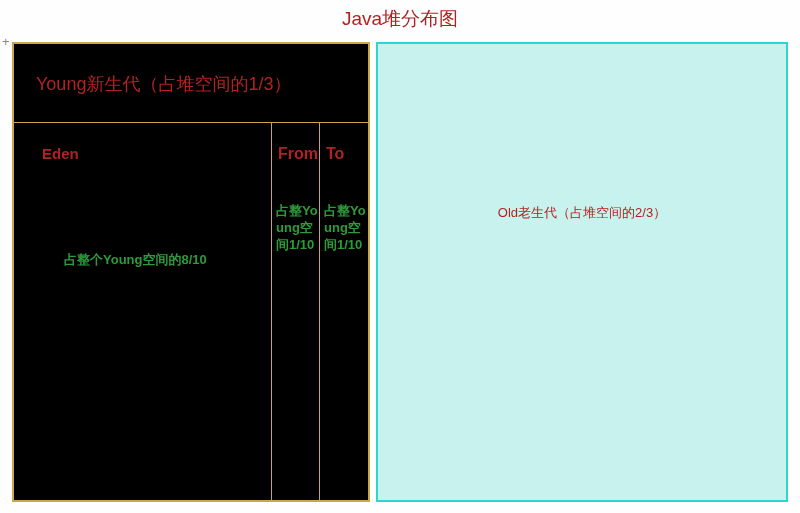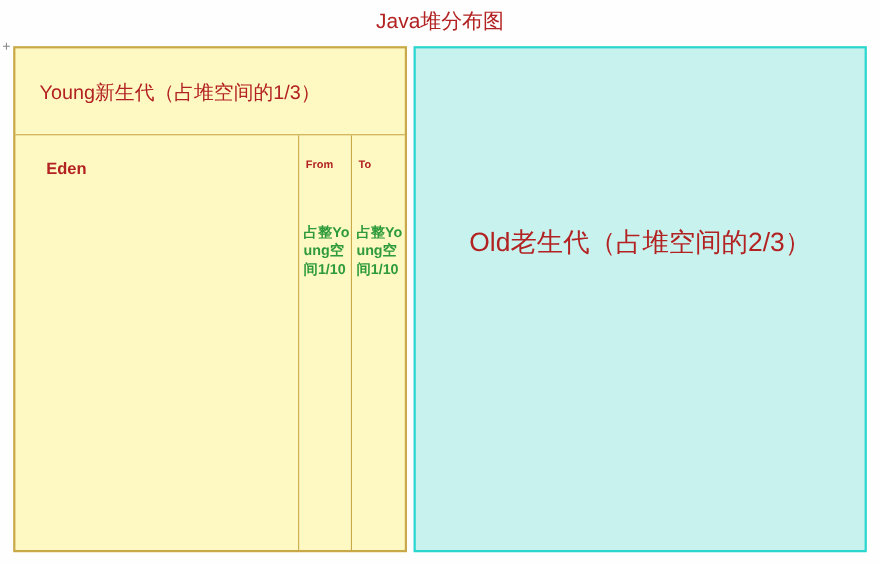--- a/index.html
+++ b/index.html
@@ -28,21 +28,21 @@
       display: flex;
       position: absolute;
       left: 12px;
       top: 42px;
       width: 776px;
       height: 460px;
     }
     .young {
       width: 358px;
       height: 100%;
-      background: #fef9c3;
+      background: #000000;
       border: 2px solid #c9a84a;
       display: flex;
       flex-direction: column;
     }
     .young-header {
       color: #b22222;
       font-size: 18px;
       padding: 28px 10px 26px 22px;
       border-bottom: 1px solid #c9a84a;
     }
@@ -73,21 +73,21 @@
     .survivor {
       flex: 1;
       min-width: 48px;
       border-right: 1px solid #c9a84a;
       position: relative;
       padding: 0 4px;
     }
     .survivor:last-child { border-right: none; }
     .survivor-label {
       color: #b22222;
-      font-size: 10px;
+      font-size: 16px;
       position: absolute;
       top: 22px;
       left: 6px;
     }
     .survivor-desc {
       color: #2e9b3a;
       font-size: 13px;
       position: absolute;
       top: 80px;
       left: 4px;
@@ -100,36 +100,37 @@
       margin-left: 6px;
       background: #c8f2ed;
       border: 2px solid #2bd6cf;
       display: flex;
       align-items: flex-start;
       justify-content: center;
       padding-top: 160px;
     }
     .old-label {
       color: #b22222;
-      font-size: 24px;
+      font-size: 13px;
     }
   </style>
 </head>
 <body>
 
 <div class="title">Java堆分布图</div>
 <div class="plus">+</div>
 
 <div class="container">
 
   <div class="young">
     <div class="young-header">Young新生代（占堆空间的1/3）</div>
     <div class="young-body">
       <div class="eden">
         <div class="eden-label">Eden</div>
+        <div class="eden-desc">占整个Young空间的8/10</div>
       </div>
       <div class="survivor">
         <div class="survivor-label">From</div>
         <div class="survivor-desc">占整Young空间1/10</div>
       </div>
       <div class="survivor">
         <div class="survivor-label">To</div>
         <div class="survivor-desc">占整Young空间1/10</div>
       </div>
     </div>

